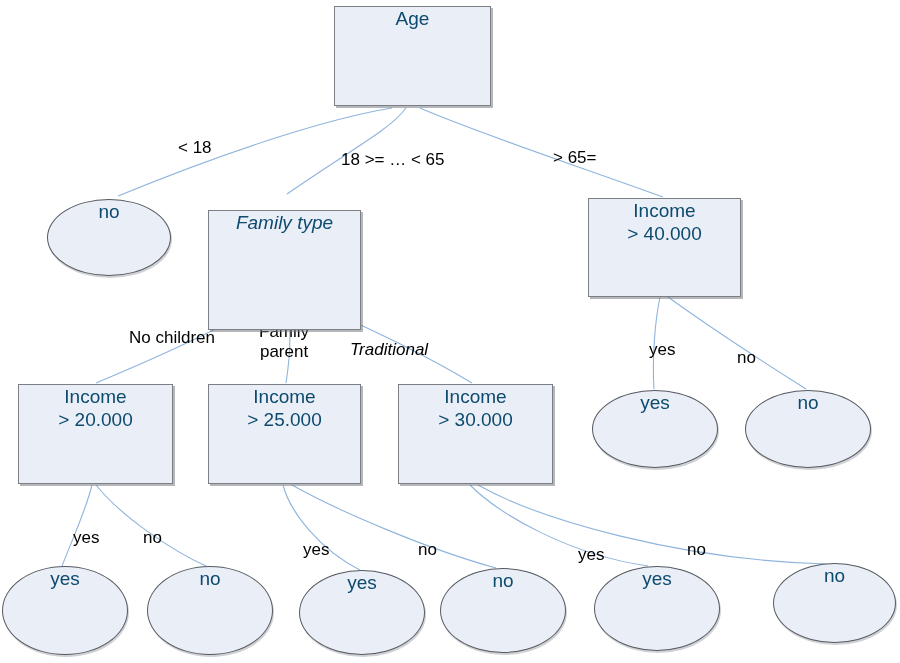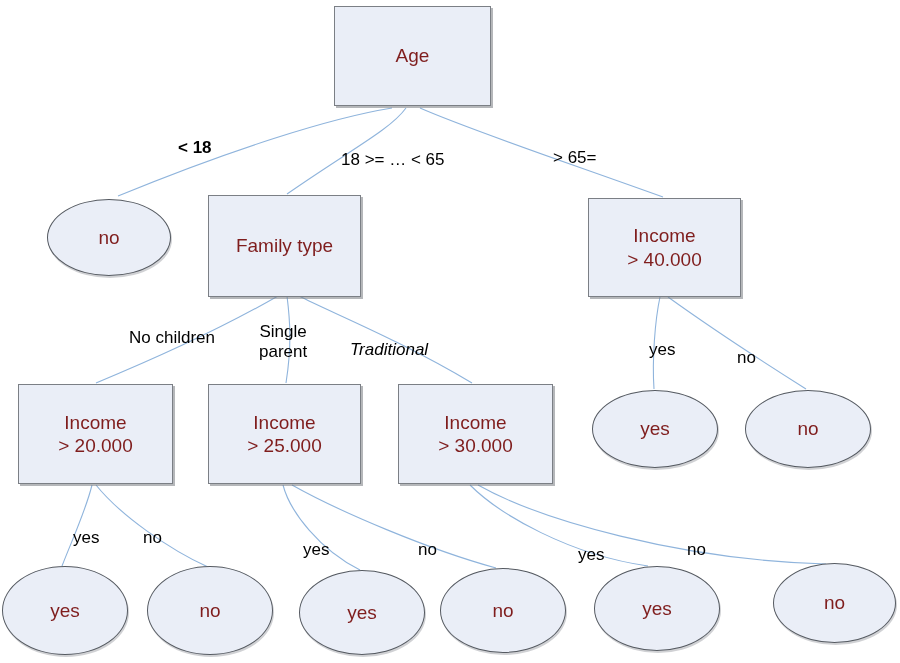--- a/index.html
+++ b/index.html
@@ -25,26 +25,25 @@
     left: 0;
     top: 0;
     width: 900px;
     height: 663px;
     pointer-events: none;
   }
   .node {
     position: absolute;
     box-sizing: border-box;
     display: flex;
-    align-items: center;
     justify-content: center;
     text-align: center;
     line-height: 1.22;
     font-size: 19px;
-    color: #7f1d1d;
+    color: #0c4a6e;
     background: #eaeef7;
   }
   .node.rect {
     border: 1px solid #7b7f85;
     box-shadow: 2px 2px 0 0 rgba(120,124,130,0.55);
   }
   .node.ellipse {
     border: 1.4px solid #555a61;
     border-radius: 50%;
     box-shadow: 1px 2px 0 0 rgba(150,154,160,0.45);
@@ -75,42 +74,42 @@
       <path d="M 299 296 C 330 312, 400 340, 472 383" fill="none" stroke="#8fb4dc" stroke-width="1.1"></path>
       <path d="M 660 297 C 655 320, 652 360, 654 389" fill="none" stroke="#8fb4dc" stroke-width="1.1"></path>
       <path d="M 668 297 C 700 320, 760 360, 806 389" fill="none" stroke="#8fb4dc" stroke-width="1.1"></path>
       <path d="M 92 485 C 86 510, 72 540, 62 566" fill="none" stroke="#8fb4dc" stroke-width="1.1"></path>
       <path d="M 96 485 C 120 515, 170 550, 208 567" fill="none" stroke="#8fb4dc" stroke-width="1.1"></path>
       <path d="M 283 485 C 290 512, 320 550, 360 570" fill="none" stroke="#8fb4dc" stroke-width="1.1"></path>
       <path d="M 292 485 C 340 512, 430 550, 496 568" fill="none" stroke="#8fb4dc" stroke-width="1.1"></path>
       <path d="M 470 485 C 500 515, 570 555, 648 566" fill="none" stroke="#8fb4dc" stroke-width="1.1"></path>
       <path d="M 478 485 C 540 520, 680 560, 826 564" fill="none" stroke="#8fb4dc" stroke-width="1.1"></path>
     </svg>
-<div class="edge-label" style="left: 178px; top: 138px; font-weight: bold;">&lt; 18</div>
+<div class="edge-label" style="left: 178px; top: 138px;">&lt; 18</div>
     <div class="edge-label" style="left: 306px; top: 150px; margin-left: 35px;">18 &gt;= … &lt; 65</div>
     <div class="edge-label" style="left: 553px; top: 148px; text-align: center;">&gt; 65=</div>
     <div class="edge-label" style="left: 129px; top: 328px;">No children</div>
-    <div class="edge-label" style="left: 259px; top: 322px;">Single
+    <div class="edge-label" style="left: 259px; top: 322px;">Family
 parent</div>
     <div class="edge-label" style="left: 350px; top: 340px; font-style: italic;">Traditional</div>
     <div class="edge-label" style="left: 649px; top: 340px;">yes</div>
     <div class="edge-label" style="left: 737px; top: 348px;">no</div>
     <div class="edge-label" style="left: 73px; top: 528px;">yes</div>
     <div class="edge-label" style="left: 143px; top: 528px;">no</div>
     <div class="edge-label" style="left: 303px; top: 540px;">yes</div>
     <div class="edge-label" style="left: 418px; top: 540px;">no</div>
     <div class="edge-label" style="left: 578px; top: 545px;">yes</div>
     <div class="edge-label" style="left: 687px; top: 540px;">no</div>
     <div class="node rect" style="left: 334px; top: 6px; width: 157px; height: 100px; background: rgb(234, 238, 247); border-color: rgb(123, 127, 133);">
       <span class="label">Age</span>
     </div>
     <div class="node ellipse" style="left: 47px; top: 199px; width: 124px; height: 77px; background: rgb(234, 238, 247); border-color: rgb(85, 90, 97);">
       <span class="label">no</span>
     </div>
-    <div class="node rect" style="left: 208px; top: 195px; width: 153px; height: 102px; background: rgb(234, 238, 247); border-color: rgb(123, 127, 133);">
+    <div class="node rect" style="left: 208px; top: 210px; width: 153px; height: 120px; background: rgb(234, 238, 247); border-color: rgb(123, 127, 133); font-style: italic;">
       <span class="label">Family type</span>
     </div>
     <div class="node rect" style="left: 588px; top: 198px; width: 153px; height: 99px; background: rgb(234, 238, 247); border-color: rgb(123, 127, 133);">
       <span class="label">Income
 &gt; 40.000</span>
     </div>
     <div class="node rect" style="left: 18px; top: 384px; width: 155px; height: 100px; background: rgb(234, 238, 247); border-color: rgb(123, 127, 133);">
       <span class="label">Income
 &gt; 20.000</span>
     </div>

